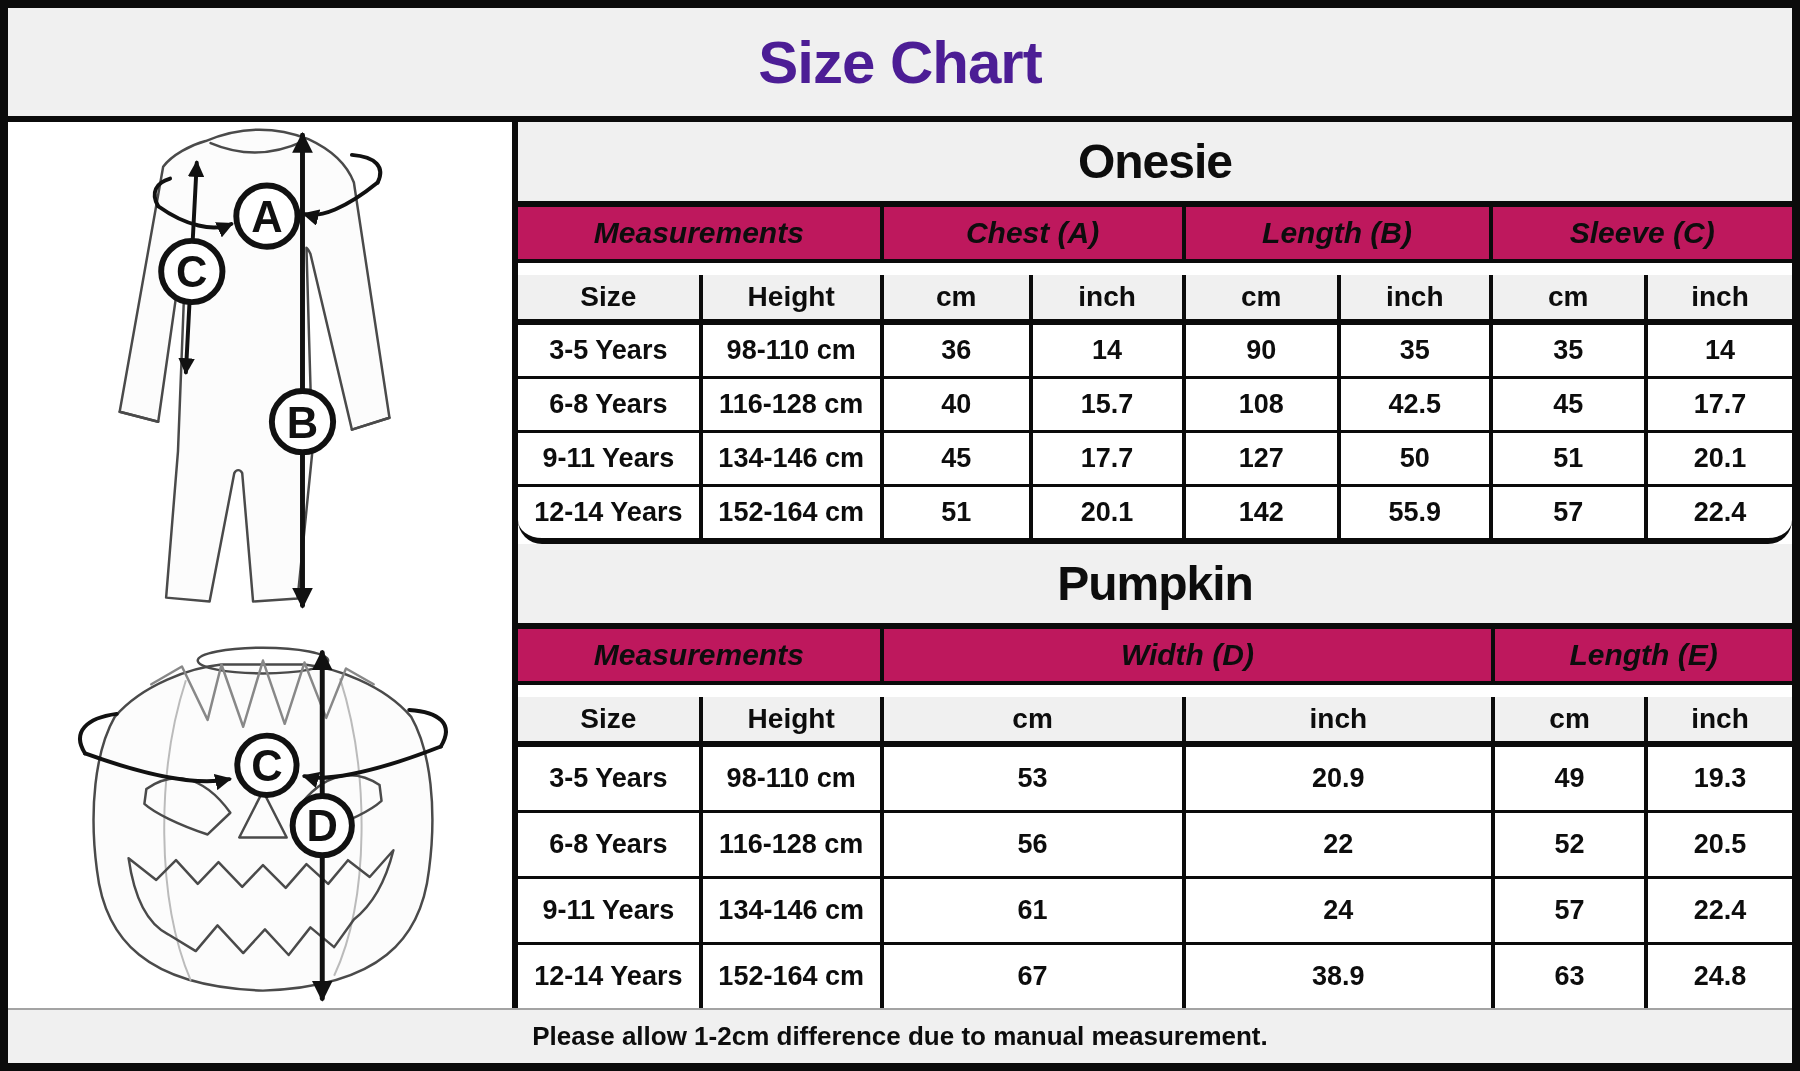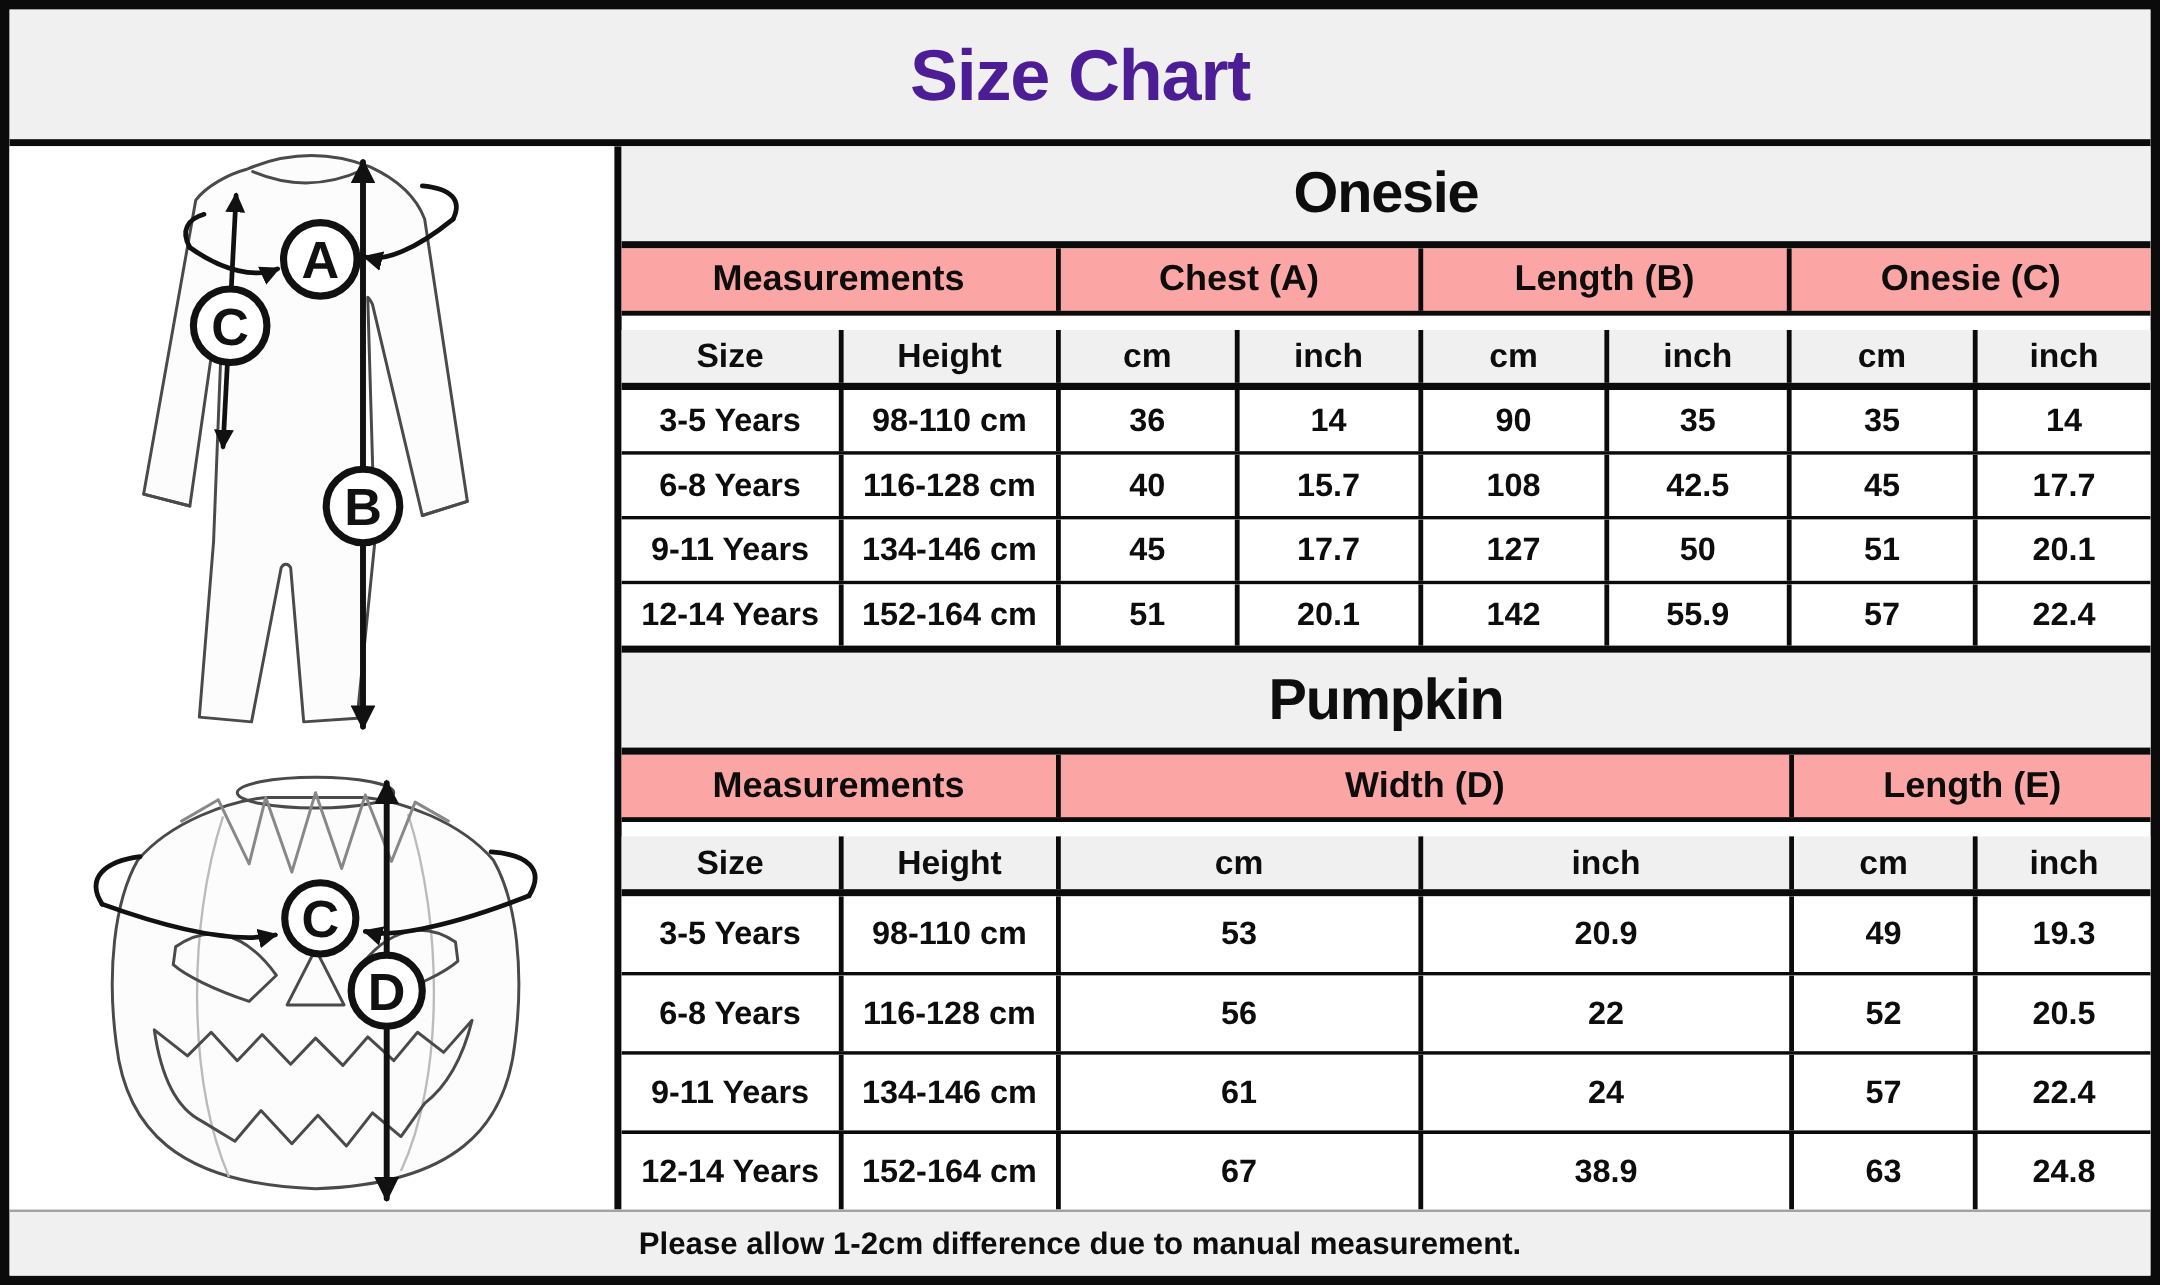--- a/index.html
+++ b/index.html
@@ -53,35 +53,35 @@
     border-right:4px solid #0b0b0b;
     overflow:hidden; white-space:nowrap;
   }
   .trow .cell:last-child { border-right:none; }
 
   .cols-onesie  { display:grid; grid-template-columns:14.5% 14.2% 11.7% 12% 12.2% 11.9% 12.2% 11.3%; }
   .cols-pumpkin { display:grid; grid-template-columns:14.5% 14.2% 23.7% 24.3% 12% 11.3%; }
 
   .group-row {
     flex:0 0 auto; height:56px;
-    background:#fca5a5; border-bottom:4px solid #0b0b0b;
-    font-size:30px; font-weight:700;
+    background:#be185d; border-bottom:4px solid #0b0b0b;
+    font-size:30px; font-weight:700;font-style:italic;
   }
   .sub-row {
     flex:0 0 auto; height:50px;
     background:#f0f0f0; border-bottom:6px solid #0b0b0b;
     font-size:28px; font-weight:700;margin-top:12px;
   }
   .data-row {
     background:#ffffff; border-bottom:3px solid #0b0b0b;
     font-size:27px; font-weight:700;
   }
   .data-row.onesie { flex:0 0 auto; height:54px; }
   .data-row.pumpkin { flex:1 1 0; }
-  .data-row.last { border-bottom:none; }
+  .data-row.last { border-bottom:none;border-radius:24px; }
   .data-row.onesie.last { border-bottom:6px solid #0b0b0b; height:57px; }
 
   
   .footer-bar {
     height:55px; flex:0 0 auto;
     background:#f0f0f0; border-top:2px solid #a3a3a3;
     display:flex; align-items:center; justify-content:center;
   }
   .footer-bar span { font-size:26px; font-weight:700; }
 
@@ -197,21 +197,21 @@
         </svg>
       </div>
     </div>
 
     <div class="tables-panel">
         <div class="section-title">Onesie</div>
         <div class="trow group-row cols-onesie">
           <div class="cell" style="grid-column: span 2;">Measurements</div>
           <div class="cell" style="grid-column: span 2;">Chest (A)</div>
           <div class="cell" style="grid-column: span 2;">Length (B)</div>
-          <div class="cell" style="grid-column: span 2;">Onesie (C)</div>
+          <div class="cell" style="grid-column: span 2;">Sleeve (C)</div>
         </div>
         <div class="trow sub-row cols-onesie">
           <div class="cell">Size</div>
           <div class="cell">Height</div>
           <div class="cell">cm</div>
           <div class="cell">inch</div>
           <div class="cell">cm</div>
           <div class="cell">inch</div>
           <div class="cell">cm</div>
           <div class="cell">inch</div>

